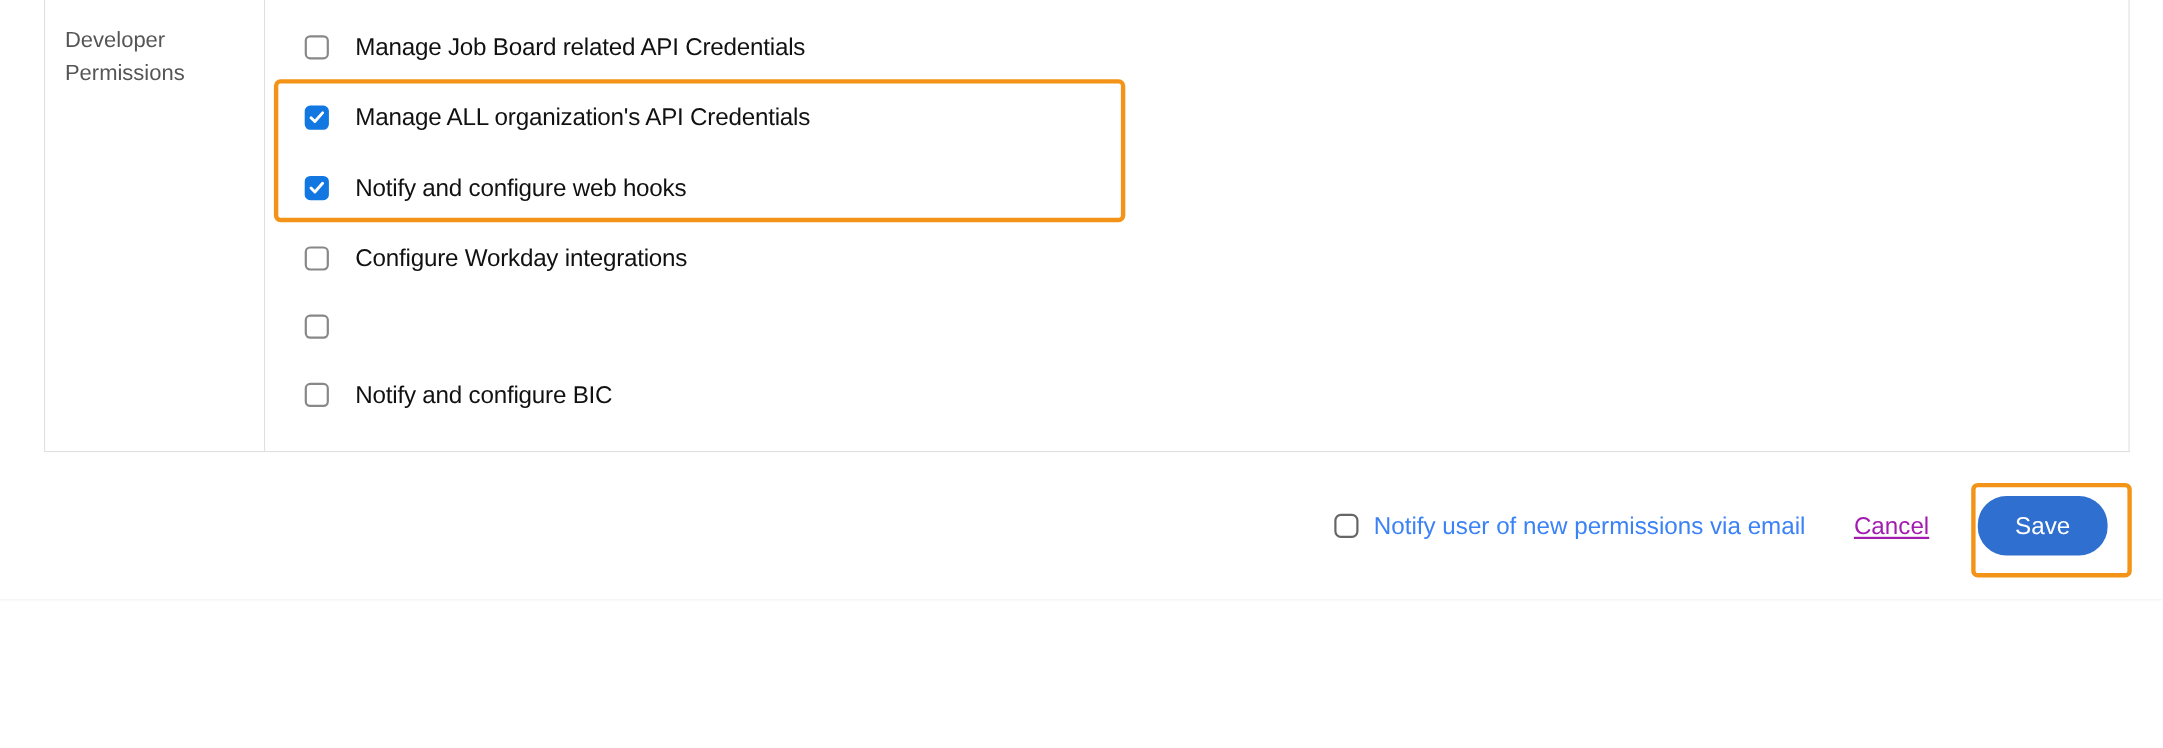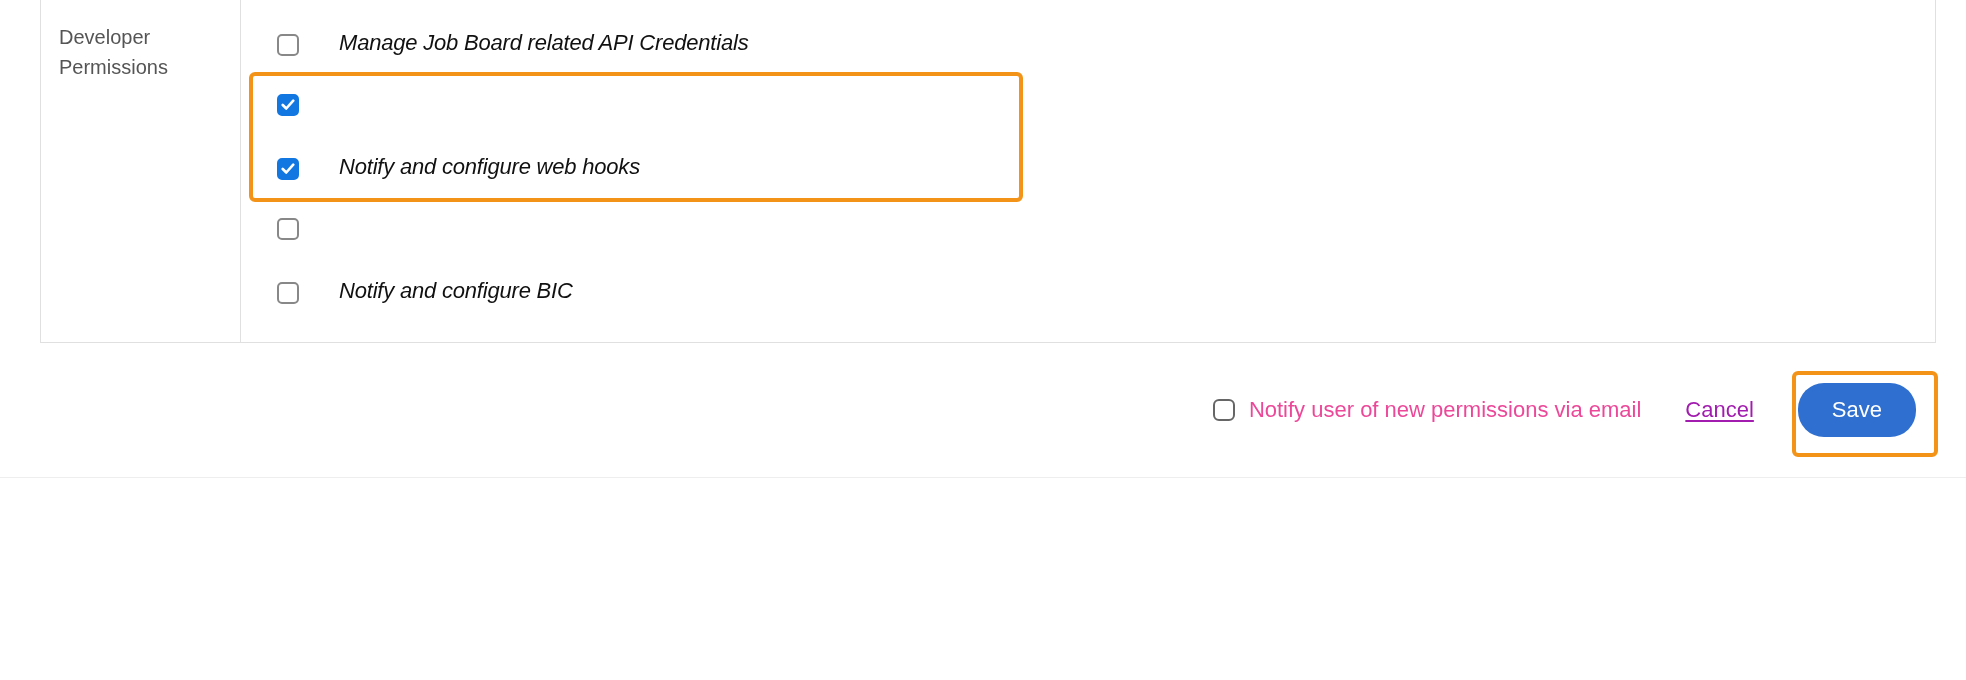--- a/index.html
+++ b/index.html
@@ -31,25 +31,24 @@
       font-size: 20px;
       line-height: 1.5;
     }
     .options-cell {
       flex: 1;
       padding: 20px 36px 28px 36px;
       position: relative;
     }
     .option-row {
       display: flex;
-      align-items: flex-end;
-      gap: 40px;
+      align-items: center;
+      gap: 24px;
       padding: 10px 0;
       margin-bottom: 18px;
-      font-style: italic;
     }
     .option-row:last-child {
       margin-bottom: 0;
     }
     .checkbox {
       width: 22px;
       height: 22px;
       border: 2px solid #888888;
       border-radius: 5px;
       background: #ffffff;
@@ -101,21 +100,21 @@
       width: 22px;
       height: 22px;
       border: 2px solid #666666;
       border-radius: 6px;
       background: #ffffff;
       cursor: pointer;
       flex-shrink: 0;
     }
     .notify-label {
       font-size: 22px;
-      color: #ec4899;
+      color: #3b82f6;
     }
     .cancel-link {
       color: #a21caf;
       font-size: 22px;
       text-decoration: underline;
       text-underline-offset: 3px;
       cursor: pointer;
     }
     .save-button {
       background: #2f6fd0;
@@ -152,31 +151,36 @@
         <span class="checkbox"></span>
         <span class="option-label">Manage Job Board related API Credentials</span>
       </div>
 
       <div class="option-row">
         <span class="checkbox checked">
           <svg viewBox="0 0 16 16">
               <path d="M2 8 L6 12 L14 3" stroke="#ffffff" stroke-width="3" fill="none" stroke-linecap="round" stroke-linejoin="round"></path>
             </svg>
         </span>
+        <span class="option-label">Manage ALL organization's API Credentials</span>
       </div>
 
       <div class="option-row">
         <span class="checkbox checked">
           <svg viewBox="0 0 16 16">
               <path d="M2 8 L6 12 L14 3" stroke="#ffffff" stroke-width="3" fill="none" stroke-linecap="round" stroke-linejoin="round"></path>
             </svg>
         </span>
         <span class="option-label">Notify and configure web hooks</span>
       </div>
 
+      <div class="option-row">
+        <span class="checkbox"></span>
+        <span class="option-label">Configure Workday integrations</span>
+      </div>
 
       <div class="option-row">
         <span class="checkbox"></span>
       </div>
 
       <div class="option-row">
         <span class="checkbox"></span>
         <span class="option-label">Notify and configure BIC</span>
       </div>
     </div>

